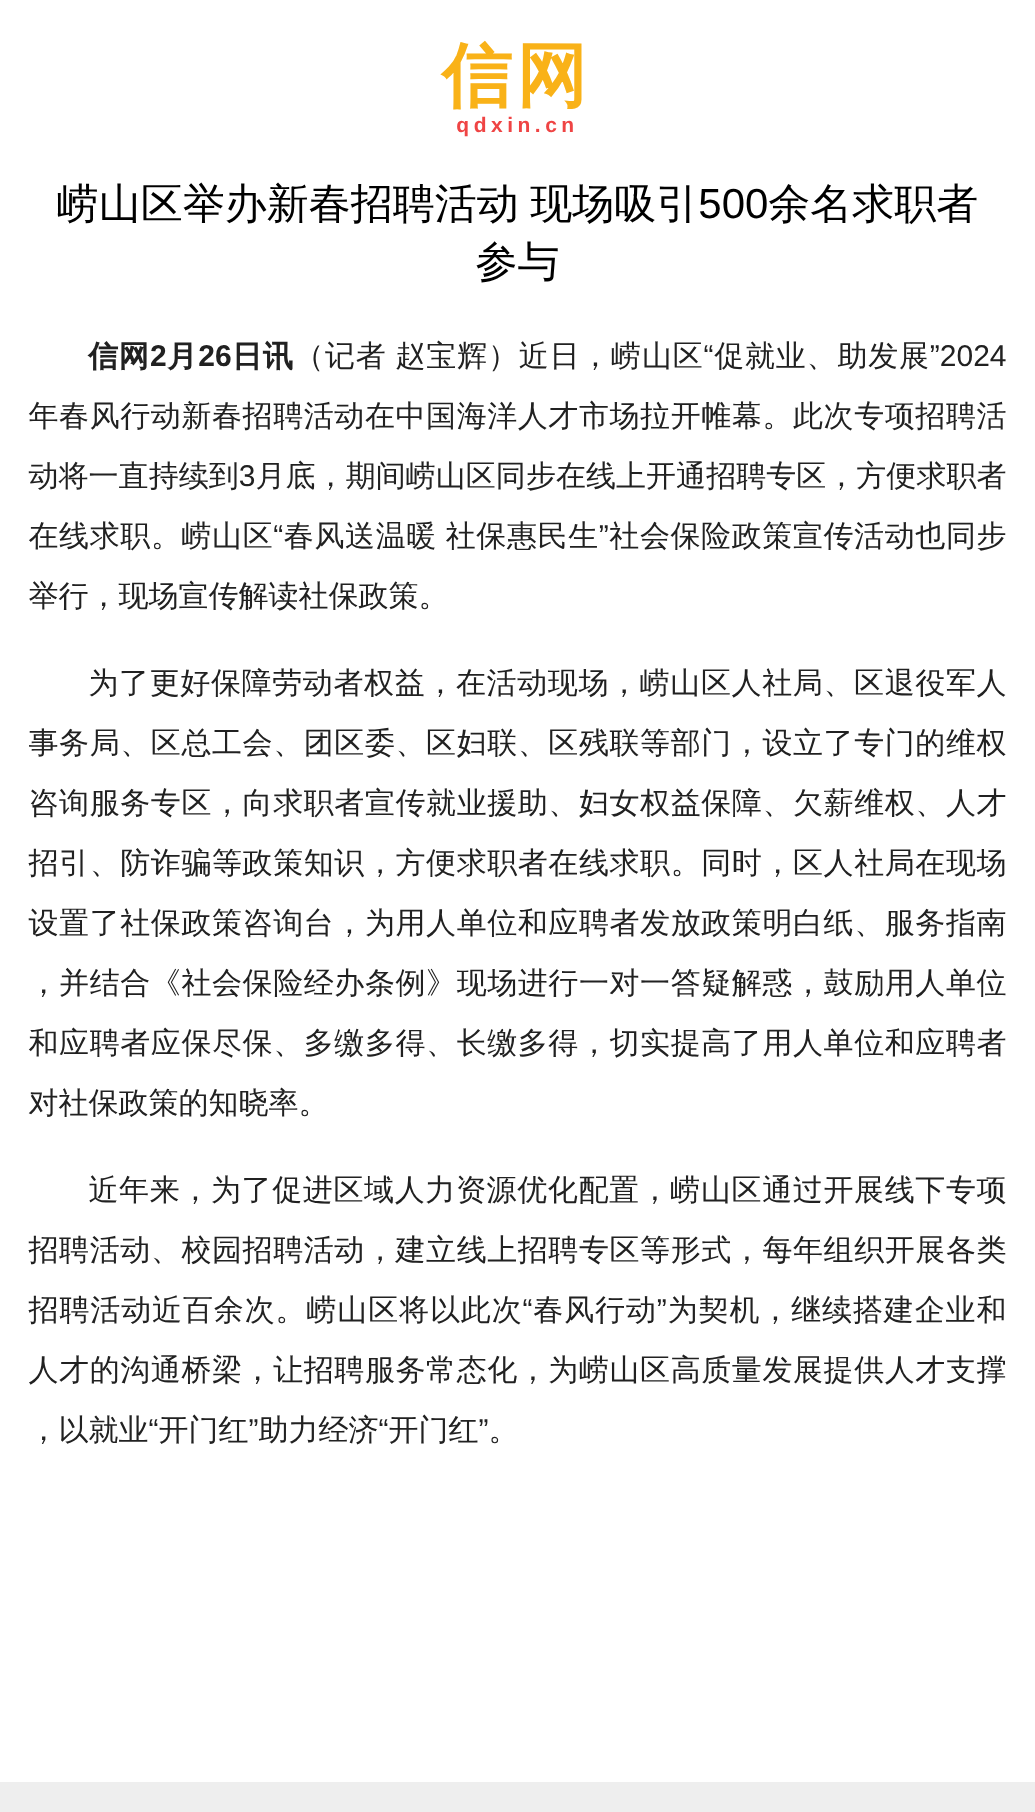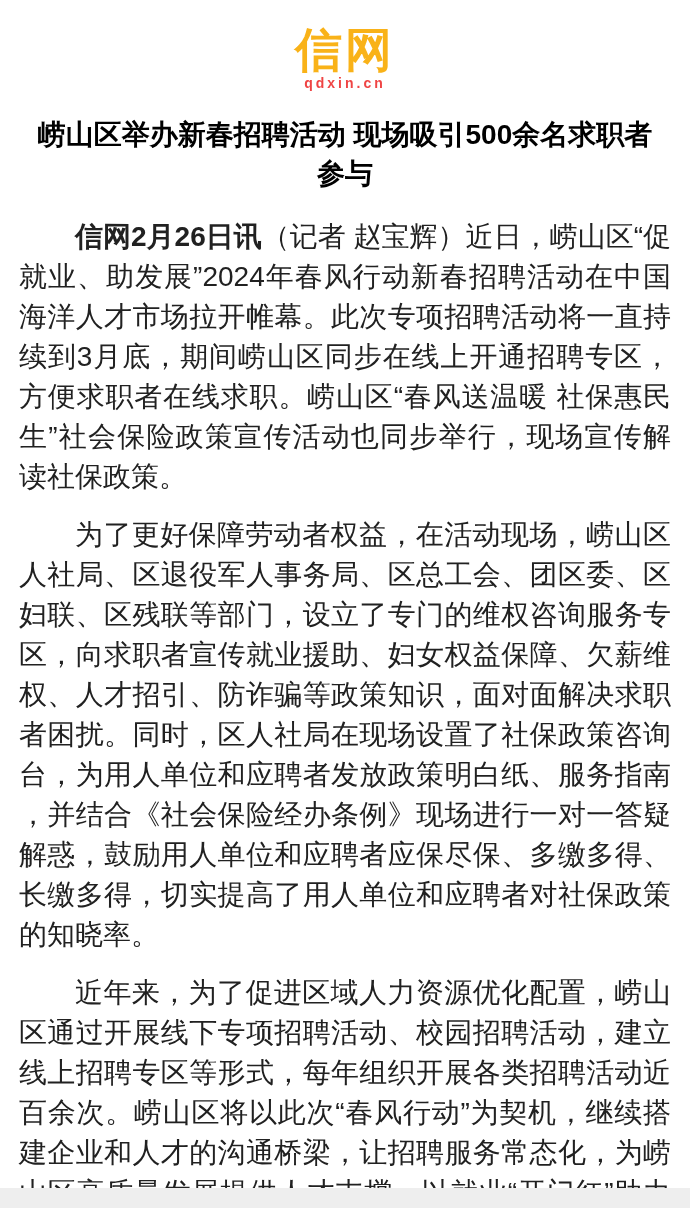--- a/index.html
+++ b/index.html
@@ -38,31 +38,31 @@
     font-size: 14px;
     font-weight: 700;
     letter-spacing: 3px;
     color: #ef4444;
     line-height: 1;
   }
   
   .article-title {
     margin: 23px 26px 0 26px;
     font-size: 28px;
-    font-weight: 700;
+    font-weight: 400;
     line-height: 1.4;
     text-align: center;
     color: #000000;
   }
   .article-body {
     margin: 6px 19px 0 19px;
   }
   .article-body p {
     margin: 18px 0 0 0;
-    font-size: 28px;
+    font-size: 20px;
     line-height: 40px;
     color: #212121;
     text-align: justify;
     text-indent: 2em;
     line-break: anywhere;
     word-break: break-all;
   }
   .article-body p:first-child {
     margin-top: 24px;
   }
@@ -91,21 +91,21 @@
     </div>
   </header>
 
   <main>
     <h1 class="article-title">崂山区举办新春招聘活动 现场吸引500余名求职者参与</h1>
 
     <div class="article-body">
       <p><span class="dateline">信网2月26日讯</span><span>（记者 赵宝辉）近日，崂山区“促就业、助发展”2024年春风行动新春招聘活动在中国海洋人才市场拉开帷幕。此次专项招聘活动将一直持续到3月底，期间崂山区同步在线上开通招聘专区，方便求职者在线求职。崂山区“春风送温暖 社保惠民生”社会保险政策宣传活动也同步举行，现场宣传解读社保政策。</span></p>
 
 
-      <p>为了更好保障劳动者权益，在活动现场，崂山区人社局、区退役军人事务局、区总工会、团区委、区妇联、区残联等部门，设立了专门的维权咨询服务专区，向求职者宣传就业援助、妇女权益保障、欠薪维权、人才招引、防诈骗等政策知识，面对面解决求职者困扰。同时，区人社局在现场设置了社保政策咨询台，为用人单位和应聘者发放政策明白纸、服务指南，并结合《社会保险经办条例》现场进行一对一答疑解惑，鼓励用人单位和应聘者应保尽保、多缴多得、长缴多得，切实提高了用人单位和应聘者对社保政策的知晓率。</p>
+      <p>为了更好保障劳动者权益，在活动现场，崂山区人社局、区退役军人事务局、区总工会、团区委、区妇联、区残联等部门，设立了专门的维权咨询服务专区，向求职者宣传就业援助、妇女权益保障、欠薪维权、人才招引、防诈骗等政策知识，方便求职者在线求职。同时，区人社局在现场设置了社保政策咨询台，为用人单位和应聘者发放政策明白纸、服务指南，并结合《社会保险经办条例》现场进行一对一答疑解惑，鼓励用人单位和应聘者应保尽保、多缴多得、长缴多得，切实提高了用人单位和应聘者对社保政策的知晓率。</p>
 
       <p>近年来，为了促进区域人力资源优化配置，崂山区通过开展线下专项招聘活动、校园招聘活动，建立线上招聘专区等形式，每年组织开展各类招聘活动近百余次。崂山区将以此次“春风行动”为契机，继续搭建企业和人才的沟通桥梁，让招聘服务常态化，为崂山区高质量发展提供人才支撑，以就业“开门红”助力经济“开门红”。</p>
     </div>
   </main>
 
   <div class="footer-bar"></div>
 
 </div>
 
 </body></html>

